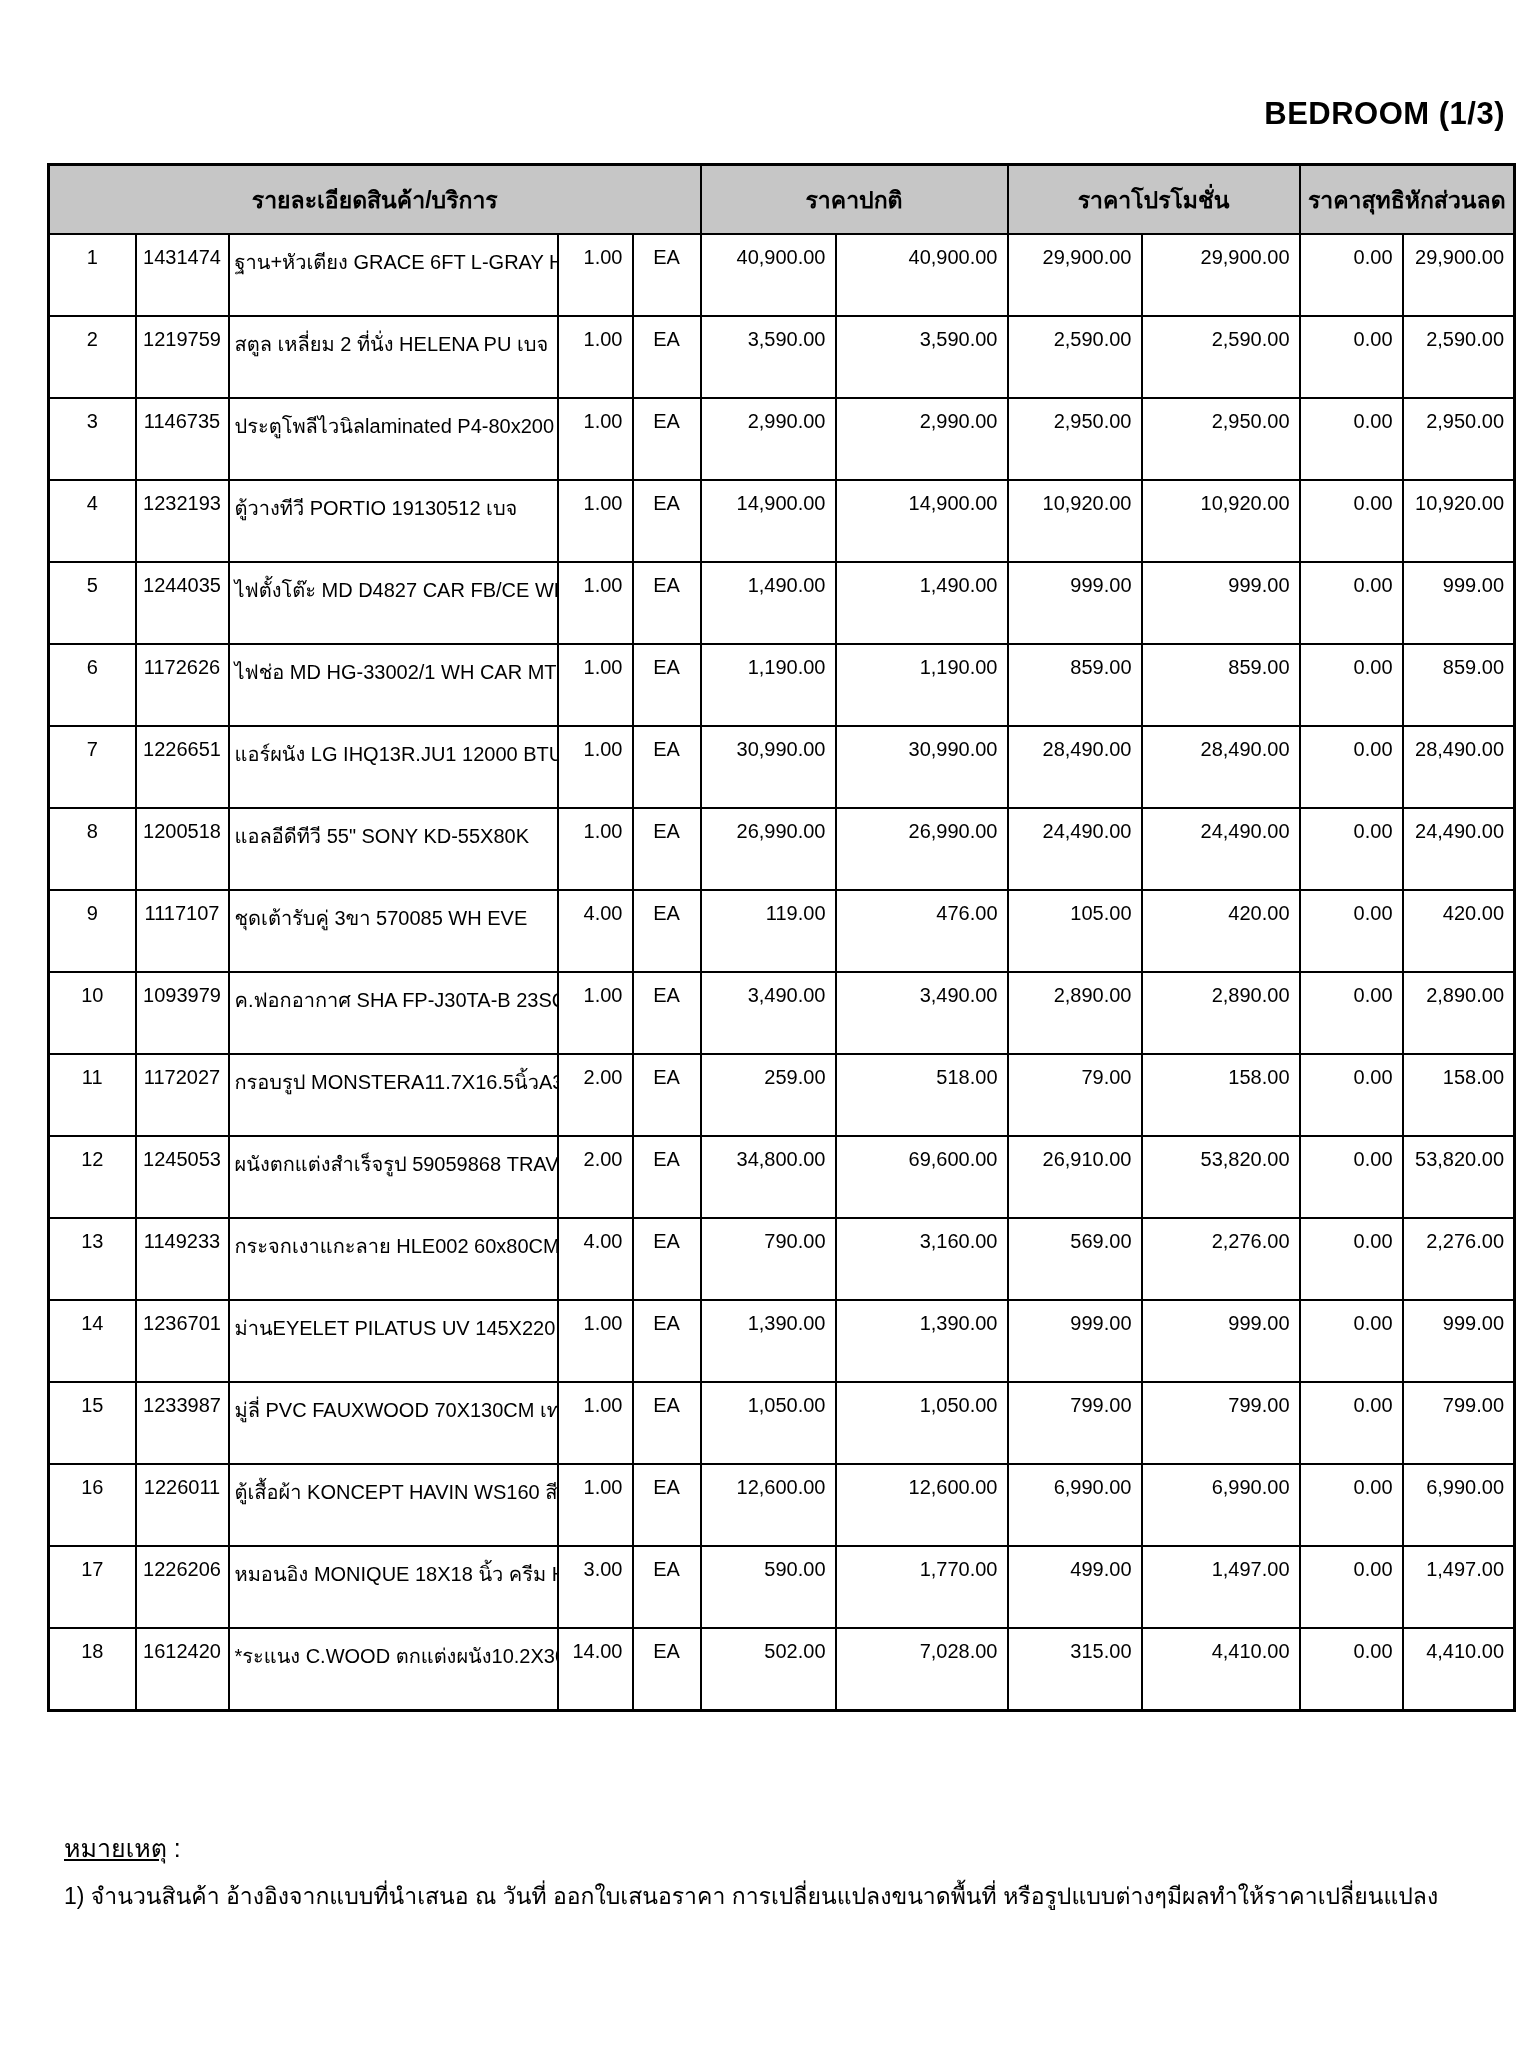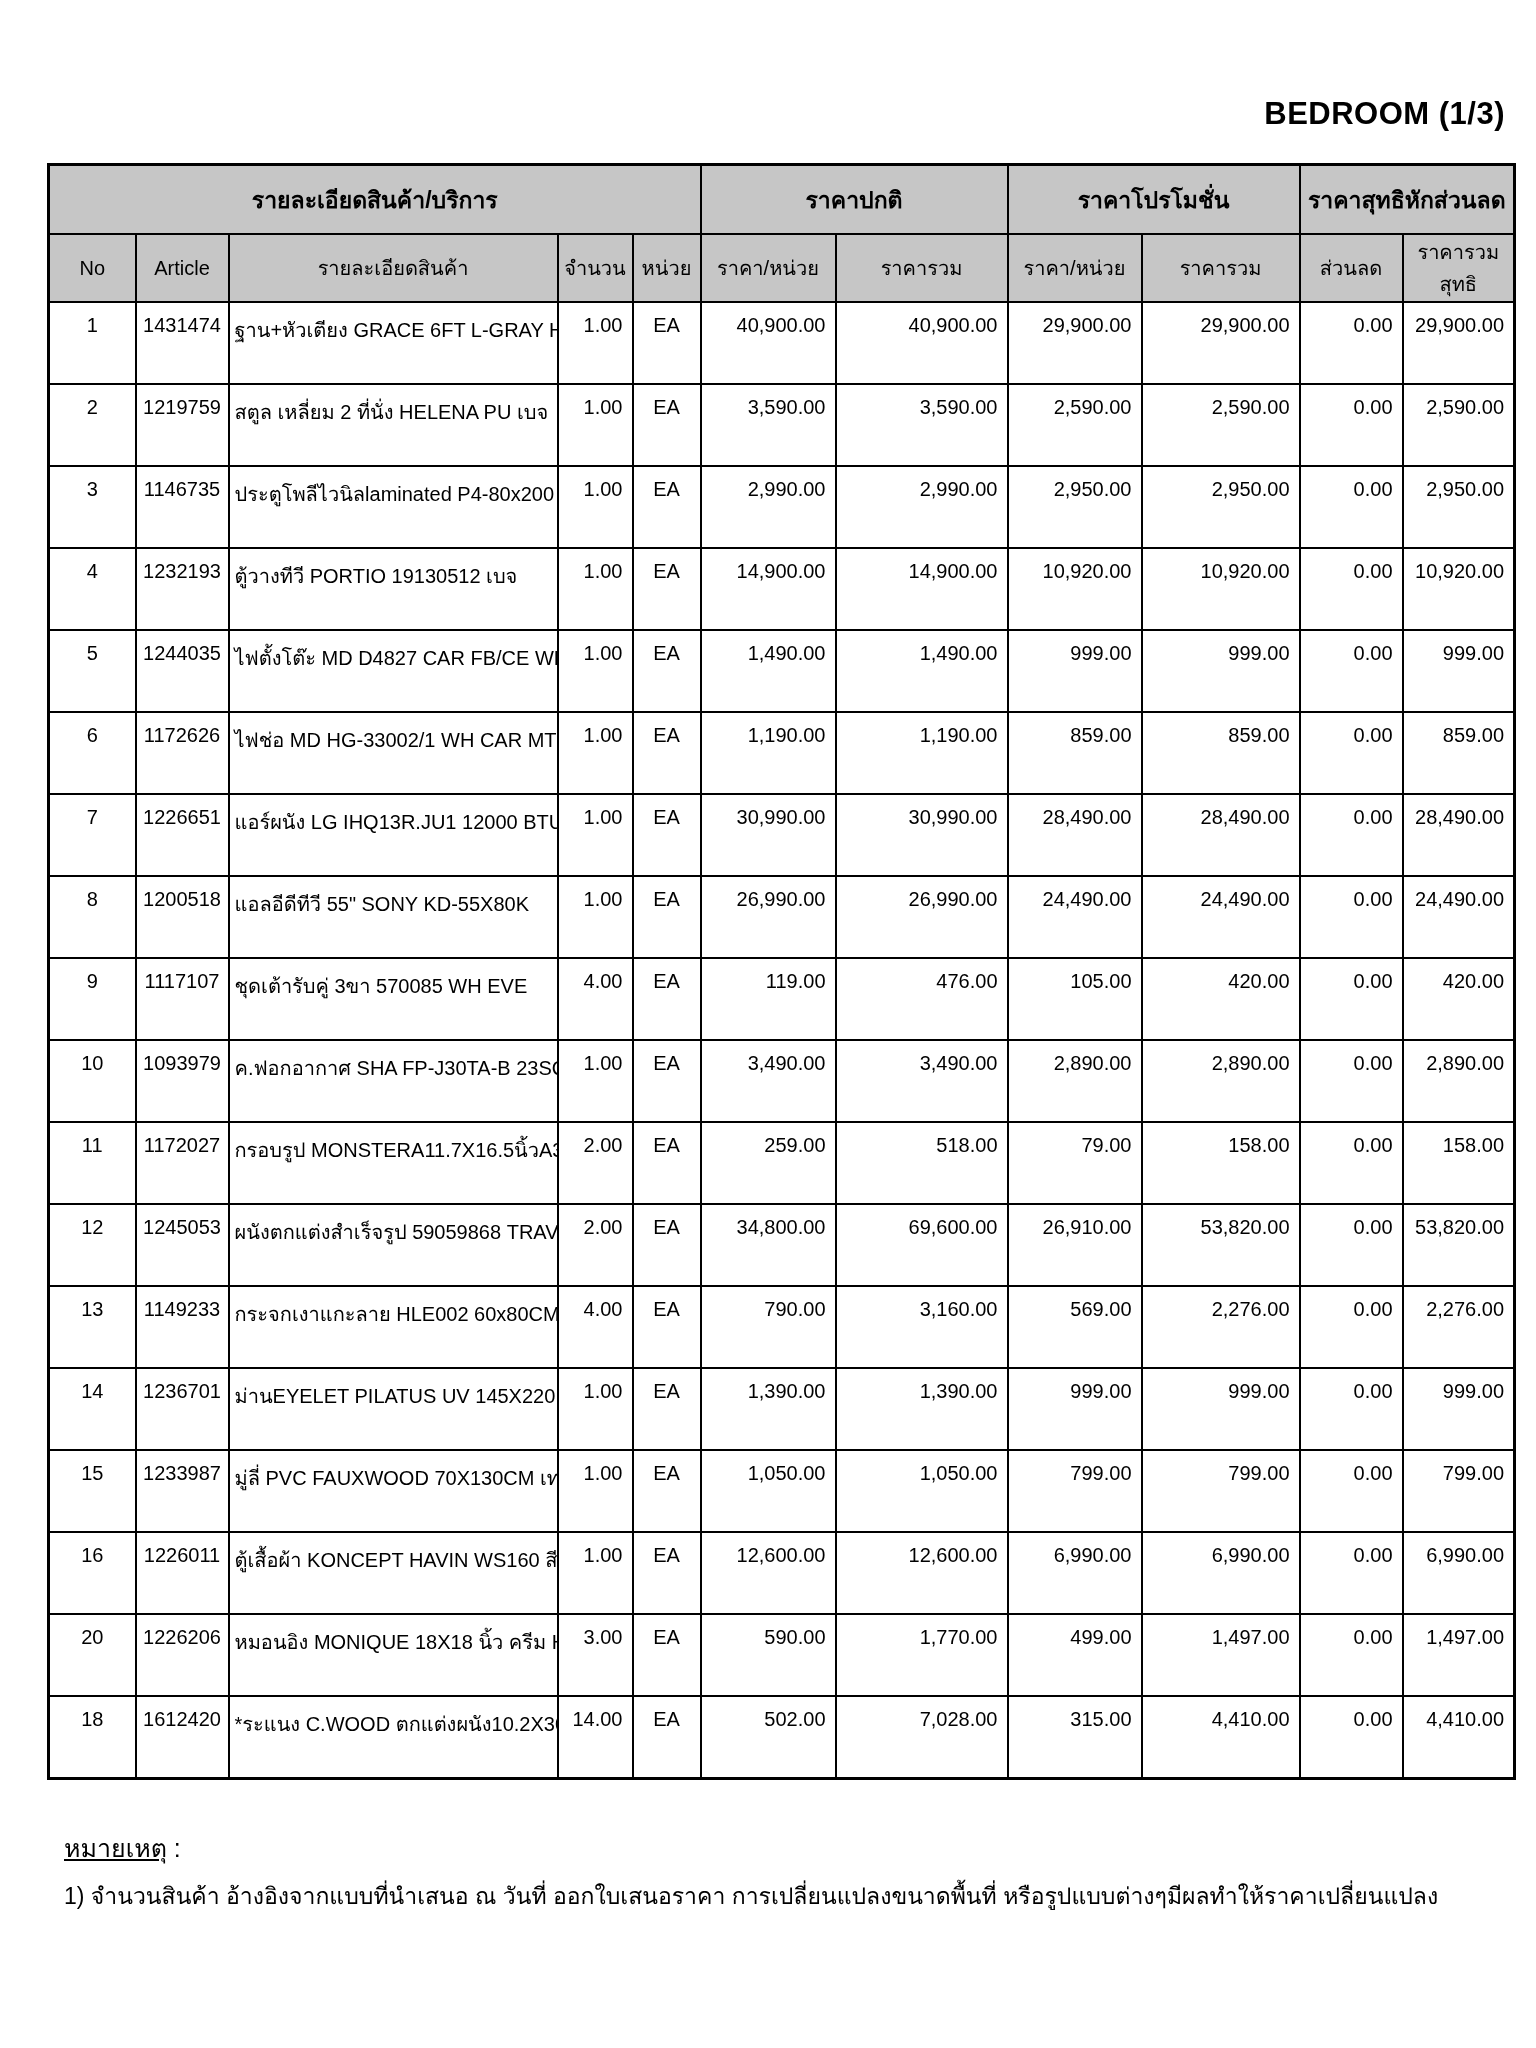--- a/index.html
+++ b/index.html
@@ -102,33 +102,20 @@
       <col style="width:103px">
       <col style="width:112px">
     </colgroup>
     <thead>
       <tr class="group-row">
         <th colspan="5">รายละเอียดสินค้า/บริการ</th>
         <th colspan="2">ราคาปกติ</th>
         <th colspan="2">ราคาโปรโมชั่น</th>
         <th colspan="2">ราคาสุทธิหักส่วนลด</th>
       </tr>
-      <tr class="colhead-row">
-        <th>No</th>
-        <th>Article</th>
-        <th>รายละเอียดสินค้า</th>
-        <th>จำนวน</th>
-        <th>หน่วย</th>
-        <th>ราคา/หน่วย</th>
-        <th>ราคารวม</th>
-        <th>ราคา/หน่วย</th>
-        <th>ราคารวม</th>
-        <th>ส่วนลด</th>
-        <th>ราคารวมสุทธิ</th>
-      </tr>
     </thead>
     <tbody>
         <tr>
       <td class="c-center">1</td>
       <td class="c-center">1431474</td>
       <td class="c-left">ฐาน+หัวเตียง GRACE 6FT L-GRAY HLS</td>
       <td class="c-right">1.00</td>
       <td class="c-center">EA</td>
       <td class="c-right">40,900.00</td>
       <td class="c-right">40,900.00</td>
@@ -326,21 +313,21 @@
       <td class="c-right">1.00</td>
       <td class="c-center">EA</td>
       <td class="c-right">12,600.00</td>
       <td class="c-right">12,600.00</td>
       <td class="c-right">6,990.00</td>
       <td class="c-right">6,990.00</td>
       <td class="c-right">0.00</td>
       <td class="c-right">6,990.00</td>
     </tr>
         <tr>
-      <td class="c-center">20</td>
+      <td class="c-center">17</td>
       <td class="c-center">1226206</td>
       <td class="c-left">หมอนอิง MONIQUE 18X18 นิ้ว ครีม HLS</td>
       <td class="c-right">3.00</td>
       <td class="c-center">EA</td>
       <td class="c-right">590.00</td>
       <td class="c-right">1,770.00</td>
       <td class="c-right">499.00</td>
       <td class="c-right">1,497.00</td>
       <td class="c-right">0.00</td>
       <td class="c-right">1,497.00</td>

